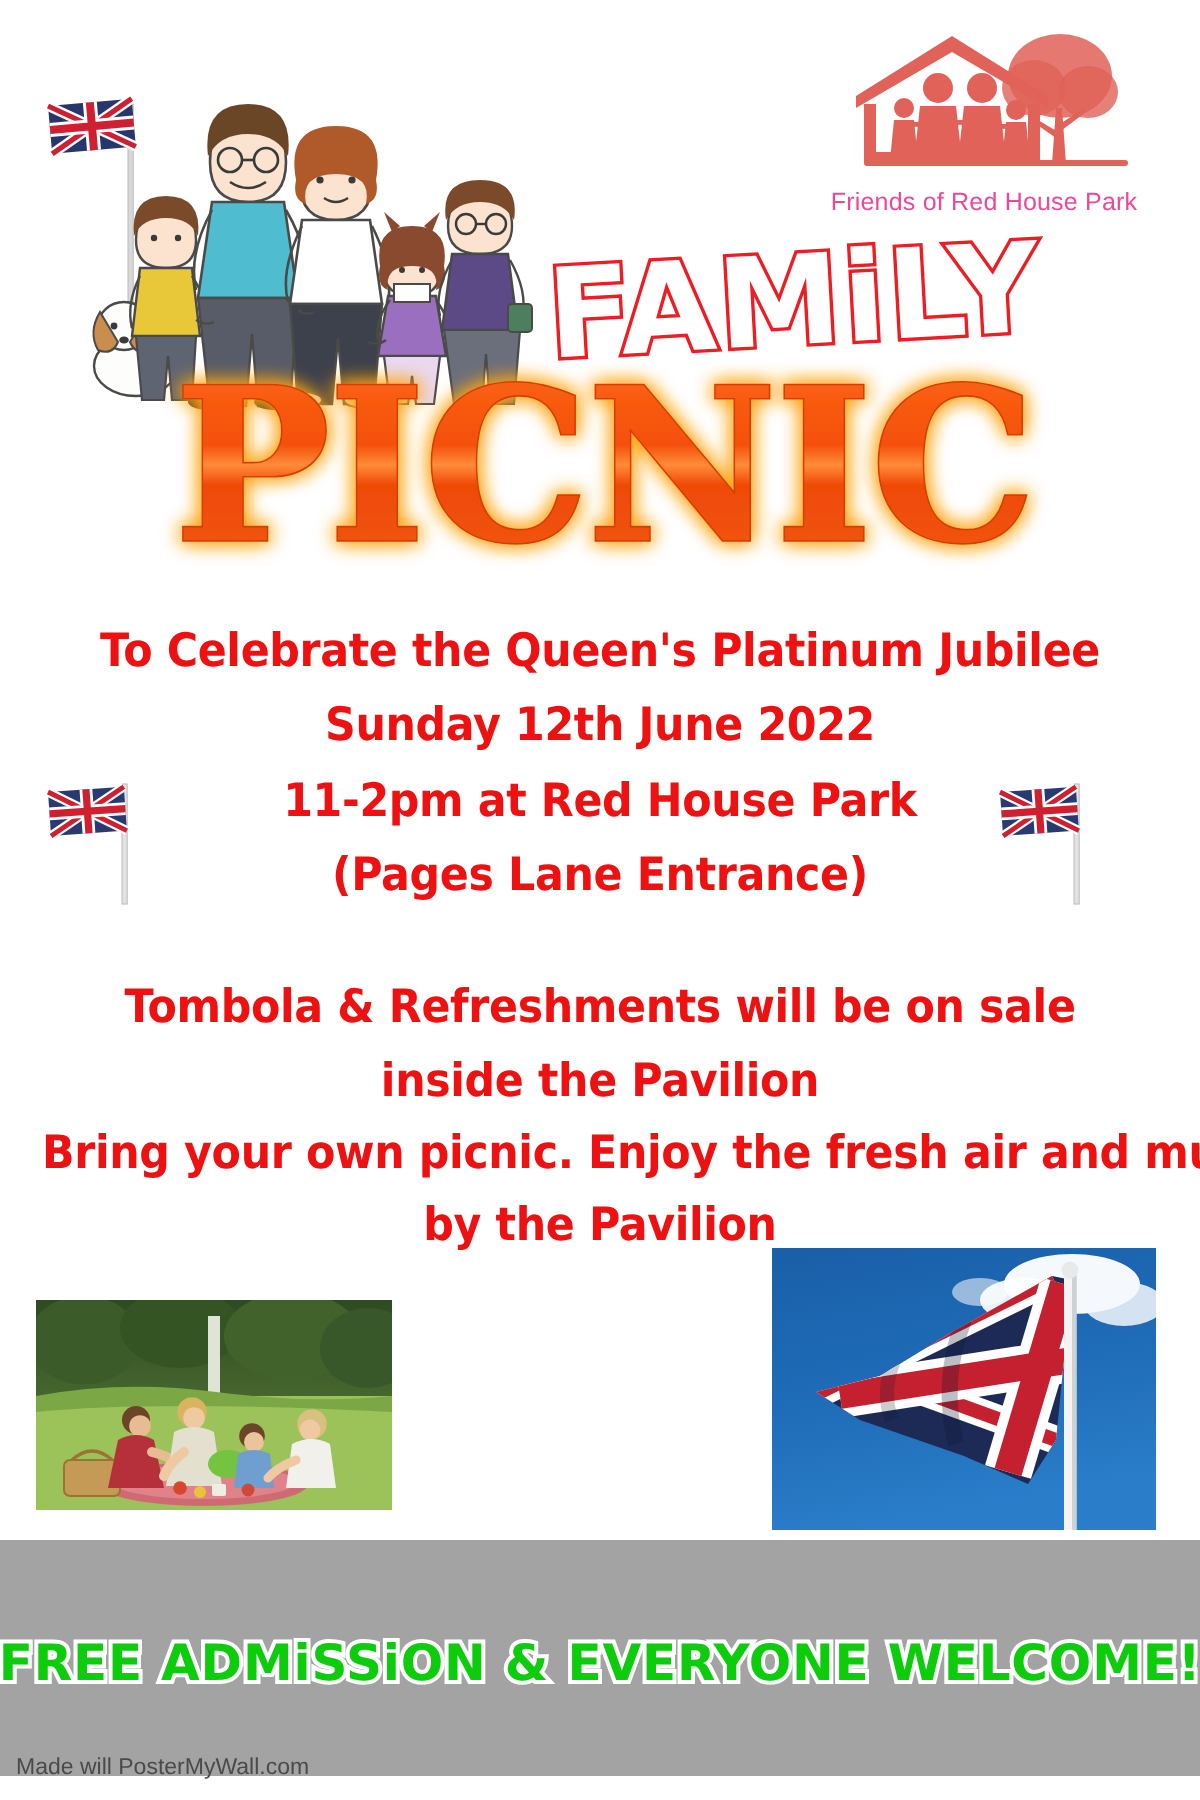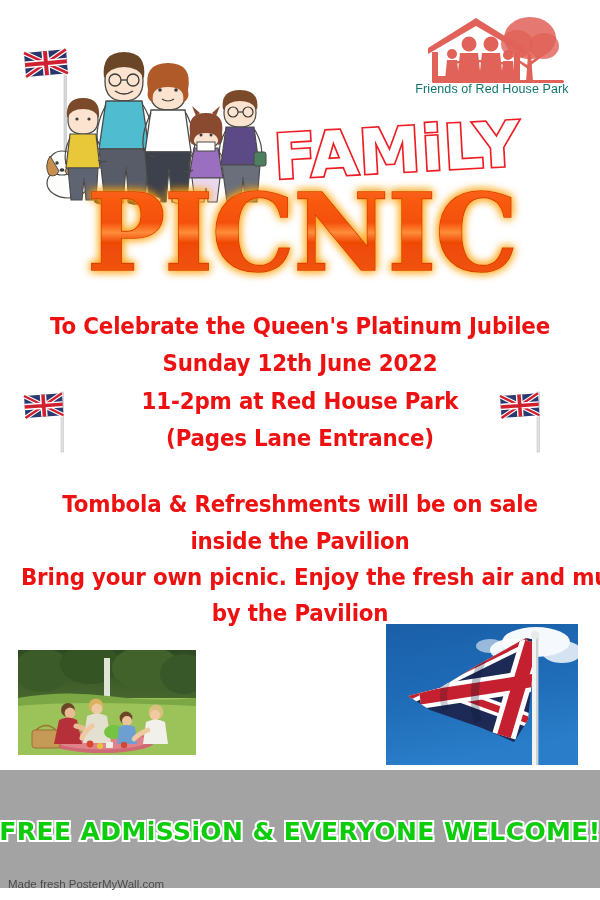--- a/index.html
+++ b/index.html
@@ -29,27 +29,27 @@
   #logo-mark {
     position: absolute;
     left: 6px;
     top: 0px;
     width: 156px;
     height: 70px;
   }
   #logo-caption {
     position: absolute;
     left: 0px;
-    top: 66px;
+    top: 78px;
     width: 168px;
     text-align: center;
     font-family: "Liberation Sans", sans-serif;
     font-size: 12.5px;
     letter-spacing: .1px;
-    color: #0f766e;
+    color: #ec4899;
     white-space: nowrap;
   }
 
   
   #family-art {
     position: absolute;
     left: 10px;
     top: 20px;
     width: 270px;
     height: 185px;
@@ -451,15 +451,15 @@
   </div>
 
   <div id="banner">
     <div id="banner-headline">
       <svg viewBox="0 0 600 34" width="600" height="34" xmlns="http://www.w3.org/2000/svg">
         <text id="banner-text" x="300" y="26" text-anchor="middle" font-family="&quot;DejaVu Sans&quot;, sans-serif" font-size="25" font-weight="bold" letter-spacing="0.4" fill="#0ccc0c" stroke="#ffffff" stroke-width="4" paint-order="stroke">FREE ADMiSSiON &amp; EVERYONE WELCOME!</text>
       </svg>
     </div>
   </div>
 
-  <div id="watermark">Made fresh PosterMyWall.com</div>
+  <div id="watermark">Made will PosterMyWall.com</div>
 
 </div>
 
 </body></html>

